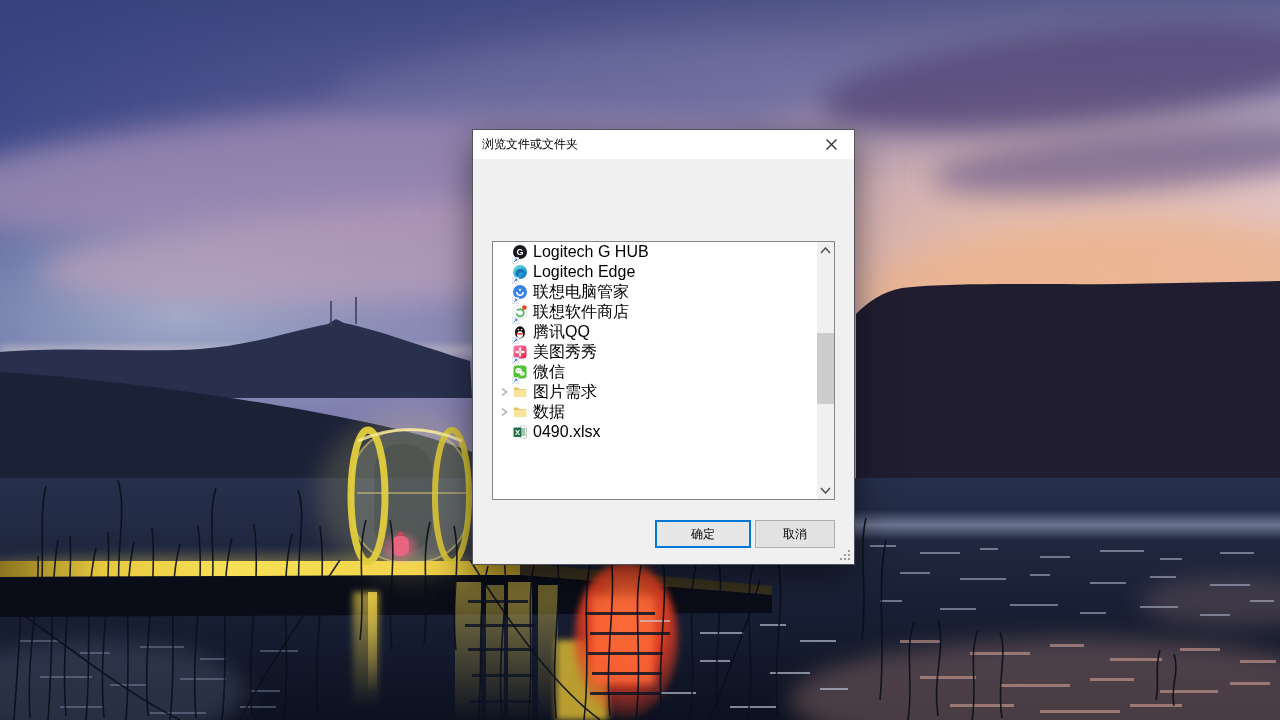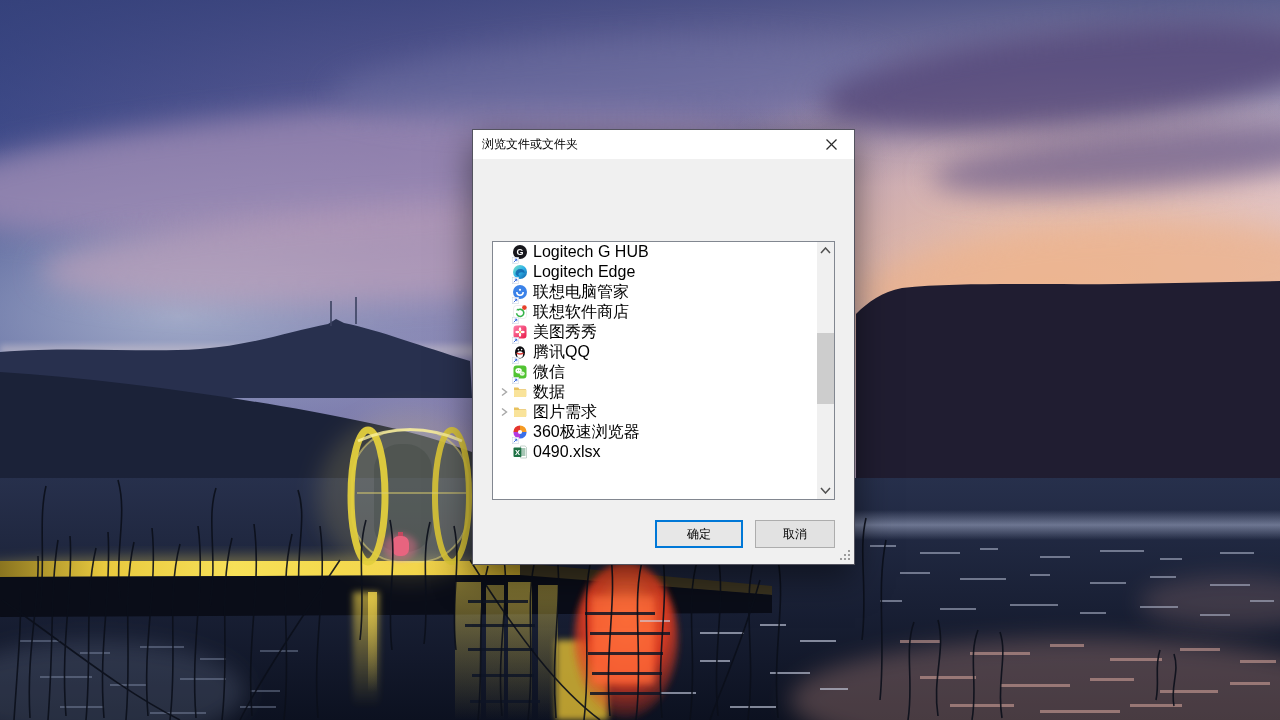--- a/index.html
+++ b/index.html
@@ -36,21 +36,21 @@
   .icon{position:relative;width:14px;height:14px;flex:0 0 14px;margin-right:6px;}
   .icon > svg{position:absolute;inset:0;}
   .sc{position:absolute;left:-1px;bottom:-1px;width:7px;height:7px;}
   .label{font-size:16px;color:#000;}
   .sbar{position:absolute;top:0;right:0;bottom:0;width:17px;background:#f0f0f0;}
   .sbtn{position:absolute;left:0;width:17px;height:17px;display:flex;align-items:center;justify-content:center;background:#f0f0f0;}
   .sb-up{top:0;} .sb-dn{bottom:0;}
   .sb-thumb{position:absolute;left:0;top:91px;width:17px;height:71px;background:#cdcdcd;}
   .btn{position:absolute;top:390px;height:28px;box-sizing:border-box;background:#e2e2e2;
        display:flex;align-items:center;justify-content:center;font-size:12px;color:#000;cursor:default;}
-  .btn-ok{left:182px;width:88px;border:2px solid #0078d7;background:#e7e7e7;}
+  .btn-ok{left:182px;width:96px;border:2px solid #0078d7;background:#e7e7e7;}
   .btn-cancel{left:282px;width:80px;border:1px solid #adadad;text-align:right;}
   .grip{position:absolute;right:3px;bottom:3px;width:12px;height:12px;}
 </style>
 </head>
 <body>
 
 <div class="stage">
 
   <div class="sky"></div>
   <div class="cloud c1"></div>
@@ -377,20 +377,41 @@
     <span class="label">联想软件商店</span>
   </div>
           <div class="row">
     <span class="expander hidden">
       <svg width="14" height="14" viewBox="0 0 14 14">
         <polyline points="5,3.5 9.5,7 5,10.5" fill="none" stroke="#a8a8a8" stroke-width="1.4"></polyline>
       </svg>
     </span>
     <span class="icon">
               <svg viewBox="0 0 14 14">
+                <ellipse cx="7" cy="7.4" rx="5" ry="6.2" fill="#0f0f12"></ellipse>
+                <ellipse cx="7" cy="9.6" rx="3" ry="3.4" fill="#fff"></ellipse>
+                <circle cx="5.4" cy="4.6" r=".8" fill="#fff"></circle>
+                <circle cx="8.6" cy="4.6" r=".8" fill="#fff"></circle>
+                <path d="M3.6,8.2 Q7,9.8 10.4,8.2" fill="none" stroke="#e23c39" stroke-width="1.4"></path>
+              </svg>
+              <span class="sc"><svg viewBox="0 0 7 7">
+                  <rect x="0.2" y="0.2" width="6.6" height="6.6" fill="#fff" stroke="#b9c6da" stroke-width=".4"></rect>
+                  <path d="M1.8,5.2 L4.8,2.2 M4.8,2.2 v2 M4.8,2.2 h-2" fill="none" stroke="#2b62d9" stroke-width=".9"></path>
+                </svg></span>
+            </span>
+    <span class="label">腾讯QQ</span>
+  </div>
+          <div class="row">
+    <span class="expander hidden">
+      <svg width="14" height="14" viewBox="0 0 14 14">
+        <polyline points="5,3.5 9.5,7 5,10.5" fill="none" stroke="#a8a8a8" stroke-width="1.4"></polyline>
+      </svg>
+    </span>
+    <span class="icon">
+              <svg viewBox="0 0 14 14">
                 <defs>
                   <linearGradient id="mg" x1="0" y1="0" x2="1" y2="1">
                     <stop offset="0" stop-color="#ff7fae"></stop>
                     <stop offset="1" stop-color="#e81e48"></stop>
                   </linearGradient>
                 </defs>
                 <rect x="0.5" y="0.5" width="13" height="13" rx="3" fill="url(#mg)"></rect>
                 <g fill="#fff">
                   <ellipse cx="7" cy="4.3" rx="1.2" ry="2"></ellipse>
                   <ellipse cx="7" cy="9.7" rx="1.2" ry="2"></ellipse>
@@ -407,41 +428,20 @@
     <span class="label">美图秀秀</span>
   </div>
           <div class="row">
     <span class="expander hidden">
       <svg width="14" height="14" viewBox="0 0 14 14">
         <polyline points="5,3.5 9.5,7 5,10.5" fill="none" stroke="#a8a8a8" stroke-width="1.4"></polyline>
       </svg>
     </span>
     <span class="icon">
               <svg viewBox="0 0 14 14">
-                <ellipse cx="7" cy="7.4" rx="5" ry="6.2" fill="#0f0f12"></ellipse>
-                <ellipse cx="7" cy="9.6" rx="3" ry="3.4" fill="#fff"></ellipse>
-                <circle cx="5.4" cy="4.6" r=".8" fill="#fff"></circle>
-                <circle cx="8.6" cy="4.6" r=".8" fill="#fff"></circle>
-                <path d="M3.6,8.2 Q7,9.8 10.4,8.2" fill="none" stroke="#e23c39" stroke-width="1.4"></path>
-              </svg>
-              <span class="sc"><svg viewBox="0 0 7 7">
-                  <rect x="0.2" y="0.2" width="6.6" height="6.6" fill="#fff" stroke="#b9c6da" stroke-width=".4"></rect>
-                  <path d="M1.8,5.2 L4.8,2.2 M4.8,2.2 v2 M4.8,2.2 h-2" fill="none" stroke="#2b62d9" stroke-width=".9"></path>
-                </svg></span>
-            </span>
-    <span class="label">腾讯QQ</span>
-  </div>
-          <div class="row">
-    <span class="expander hidden">
-      <svg width="14" height="14" viewBox="0 0 14 14">
-        <polyline points="5,3.5 9.5,7 5,10.5" fill="none" stroke="#a8a8a8" stroke-width="1.4"></polyline>
-      </svg>
-    </span>
-    <span class="icon">
-              <svg viewBox="0 0 14 14">
                 <rect x="0.5" y="0.5" width="13" height="13" rx="3" fill="#51c332"></rect>
                 <ellipse cx="5.6" cy="5.8" rx="3.2" ry="2.7" fill="#fff"></ellipse>
                 <circle cx="4.5" cy="5.3" r=".5" fill="#51c332"></circle>
                 <circle cx="6.7" cy="5.3" r=".5" fill="#51c332"></circle>
                 <ellipse cx="9.2" cy="8.6" rx="2.6" ry="2.2" fill="#e8f8e2"></ellipse>
                 <circle cx="8.4" cy="8.2" r=".4" fill="#51c332"></circle>
                 <circle cx="10" cy="8.2" r=".4" fill="#51c332"></circle>
               </svg>
               <span class="sc"><svg viewBox="0 0 7 7">
                   <rect x="0.2" y="0.2" width="6.6" height="6.6" fill="#fff" stroke="#b9c6da" stroke-width=".4"></rect>
@@ -455,57 +455,35 @@
       <svg width="14" height="14" viewBox="0 0 14 14">
         <polyline points="5,3.5 9.5,7 5,10.5" fill="none" stroke="#a8a8a8" stroke-width="1.4"></polyline>
       </svg>
     </span>
     <span class="icon">
               <svg viewBox="0 0 14 14">
                 <path d="M1,2.6 h4.2 l1.3,1.6 H12.6 a.6.6 0 0 1 .6.6 V11 a1,1 0 0 1 -1,1 H2 a1,1 0 0 1 -1,-1 Z" fill="#e8c15e"></path>
                 <path d="M1,5 h12.2 V11 a1,1 0 0 1 -1,1 H2 a1,1 0 0 1 -1,-1 Z" fill="#f9e39a"></path>
               </svg>
             </span>
-    <span class="label">数据</span>
+    <span class="label">图片需求</span>
   </div>
           <div class="row">
     <span class="expander">
       <svg width="14" height="14" viewBox="0 0 14 14">
         <polyline points="5,3.5 9.5,7 5,10.5" fill="none" stroke="#a8a8a8" stroke-width="1.4"></polyline>
       </svg>
     </span>
     <span class="icon">
               <svg viewBox="0 0 14 14">
                 <path d="M1,2.6 h4.2 l1.3,1.6 H12.6 a.6.6 0 0 1 .6.6 V11 a1,1 0 0 1 -1,1 H2 a1,1 0 0 1 -1,-1 Z" fill="#e8c15e"></path>
                 <path d="M1,5 h12.2 V11 a1,1 0 0 1 -1,1 H2 a1,1 0 0 1 -1,-1 Z" fill="#f9e39a"></path>
               </svg>
             </span>
-    <span class="label">图片需求</span>
-  </div>
-          <div class="row">
-    <span class="expander hidden">
-      <svg width="14" height="14" viewBox="0 0 14 14">
-        <polyline points="5,3.5 9.5,7 5,10.5" fill="none" stroke="#a8a8a8" stroke-width="1.4"></polyline>
-      </svg>
-    </span>
-    <span class="icon">
-              <svg viewBox="0 0 14 14">
-                <circle cx="7" cy="7" r="6.6" fill="#fff"></circle>
-                <path d="M7,7 L7,.4 A6.6,6.6 0 0 1 13.6,7 Z" fill="#f59a23"></path>
-                <path d="M7,7 L13.6,7 A6.6,6.6 0 0 1 7,13.6 Z" fill="#3a6fe8"></path>
-                <path d="M7,7 L7,13.6 A6.6,6.6 0 0 1 .4,7 Z" fill="#b43ae0"></path>
-                <path d="M7,7 L.4,7 A6.6,6.6 0 0 1 7,.4 Z" fill="#e5352c"></path>
-                <circle cx="7" cy="7" r="2.1" fill="#fff"></circle>
-              </svg>
-              <span class="sc"><svg viewBox="0 0 7 7">
-                  <rect x="0.2" y="0.2" width="6.6" height="6.6" fill="#fff" stroke="#b9c6da" stroke-width=".4"></rect>
-                  <path d="M1.8,5.2 L4.8,2.2 M4.8,2.2 v2 M4.8,2.2 h-2" fill="none" stroke="#2b62d9" stroke-width=".9"></path>
-                </svg></span>
-            </span>
-    <span class="label">360极速浏览器</span>
+    <span class="label">数据</span>
   </div>
           <div class="row">
     <span class="expander hidden">
       <svg width="14" height="14" viewBox="0 0 14 14">
         <polyline points="5,3.5 9.5,7 5,10.5" fill="none" stroke="#a8a8a8" stroke-width="1.4"></polyline>
       </svg>
     </span>
     <span class="icon">
               <svg viewBox="0 0 14 14">
                 <path d="M7.5,1 h4.6 l1.4,1.4 V13 h-6 Z" fill="#fff" stroke="#9bb5a8" stroke-width=".6"></path>

